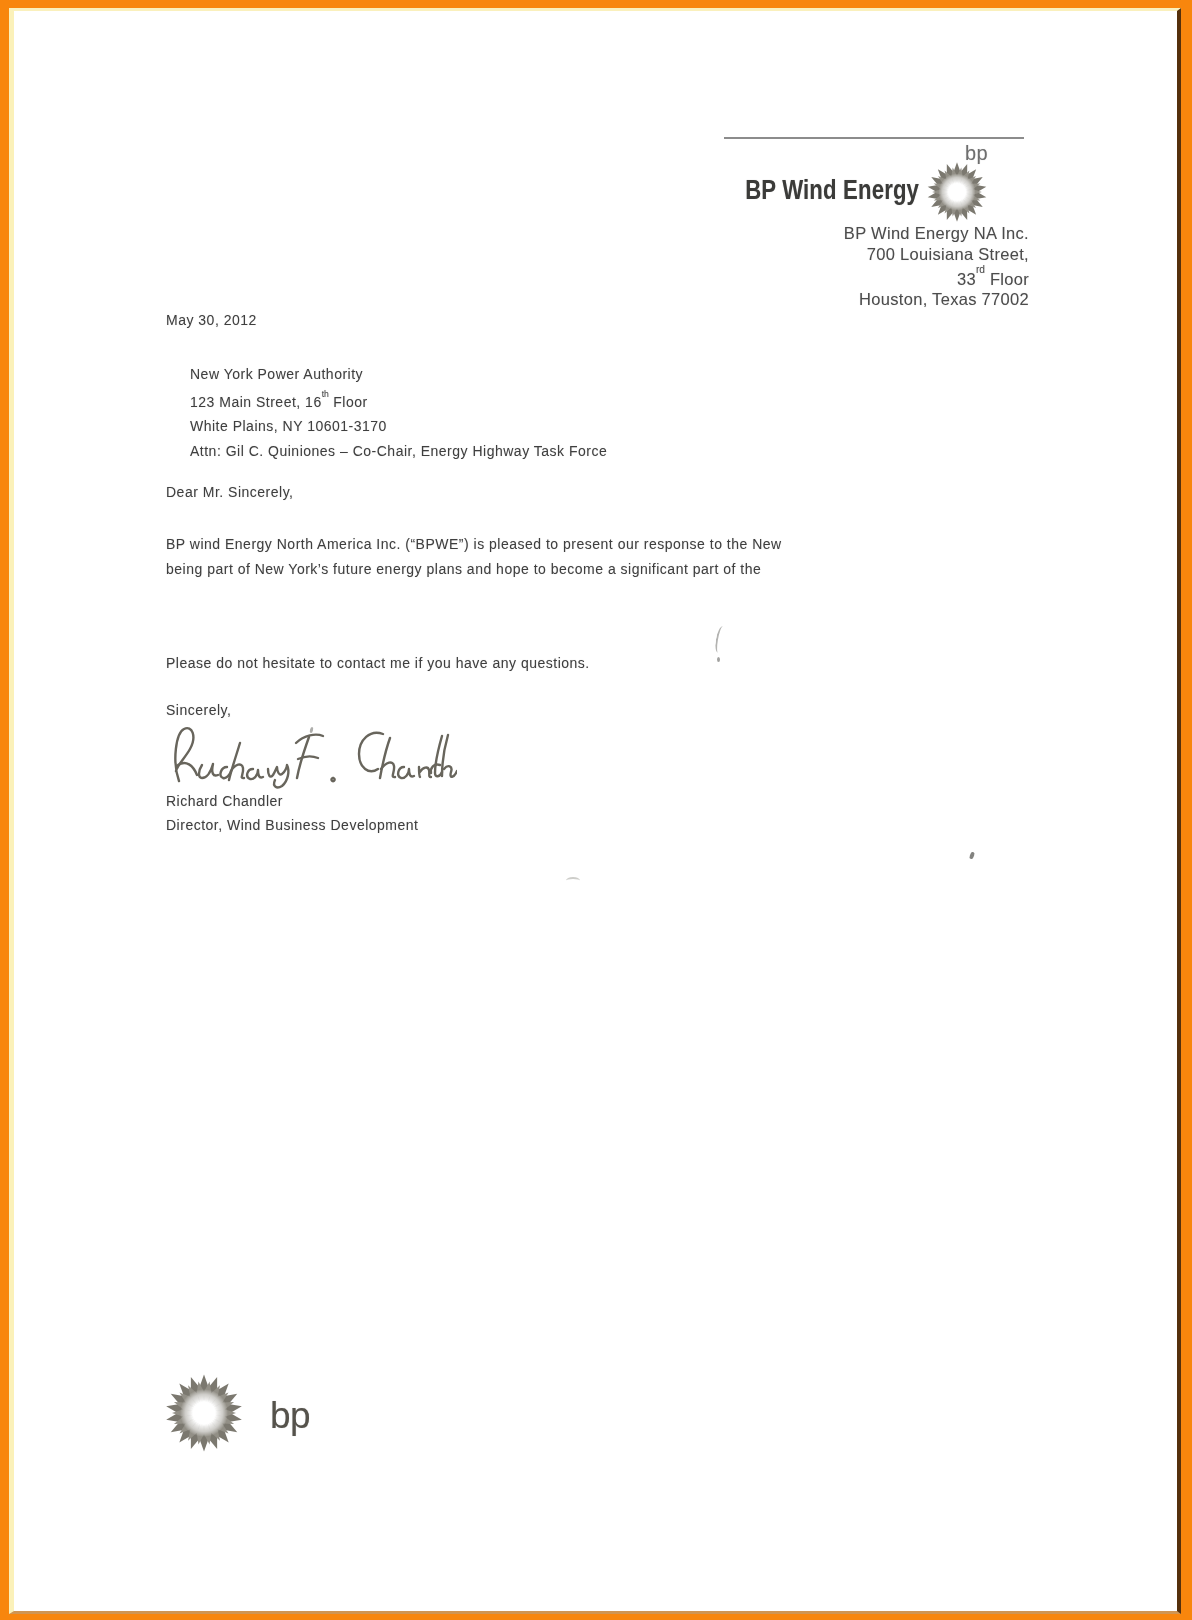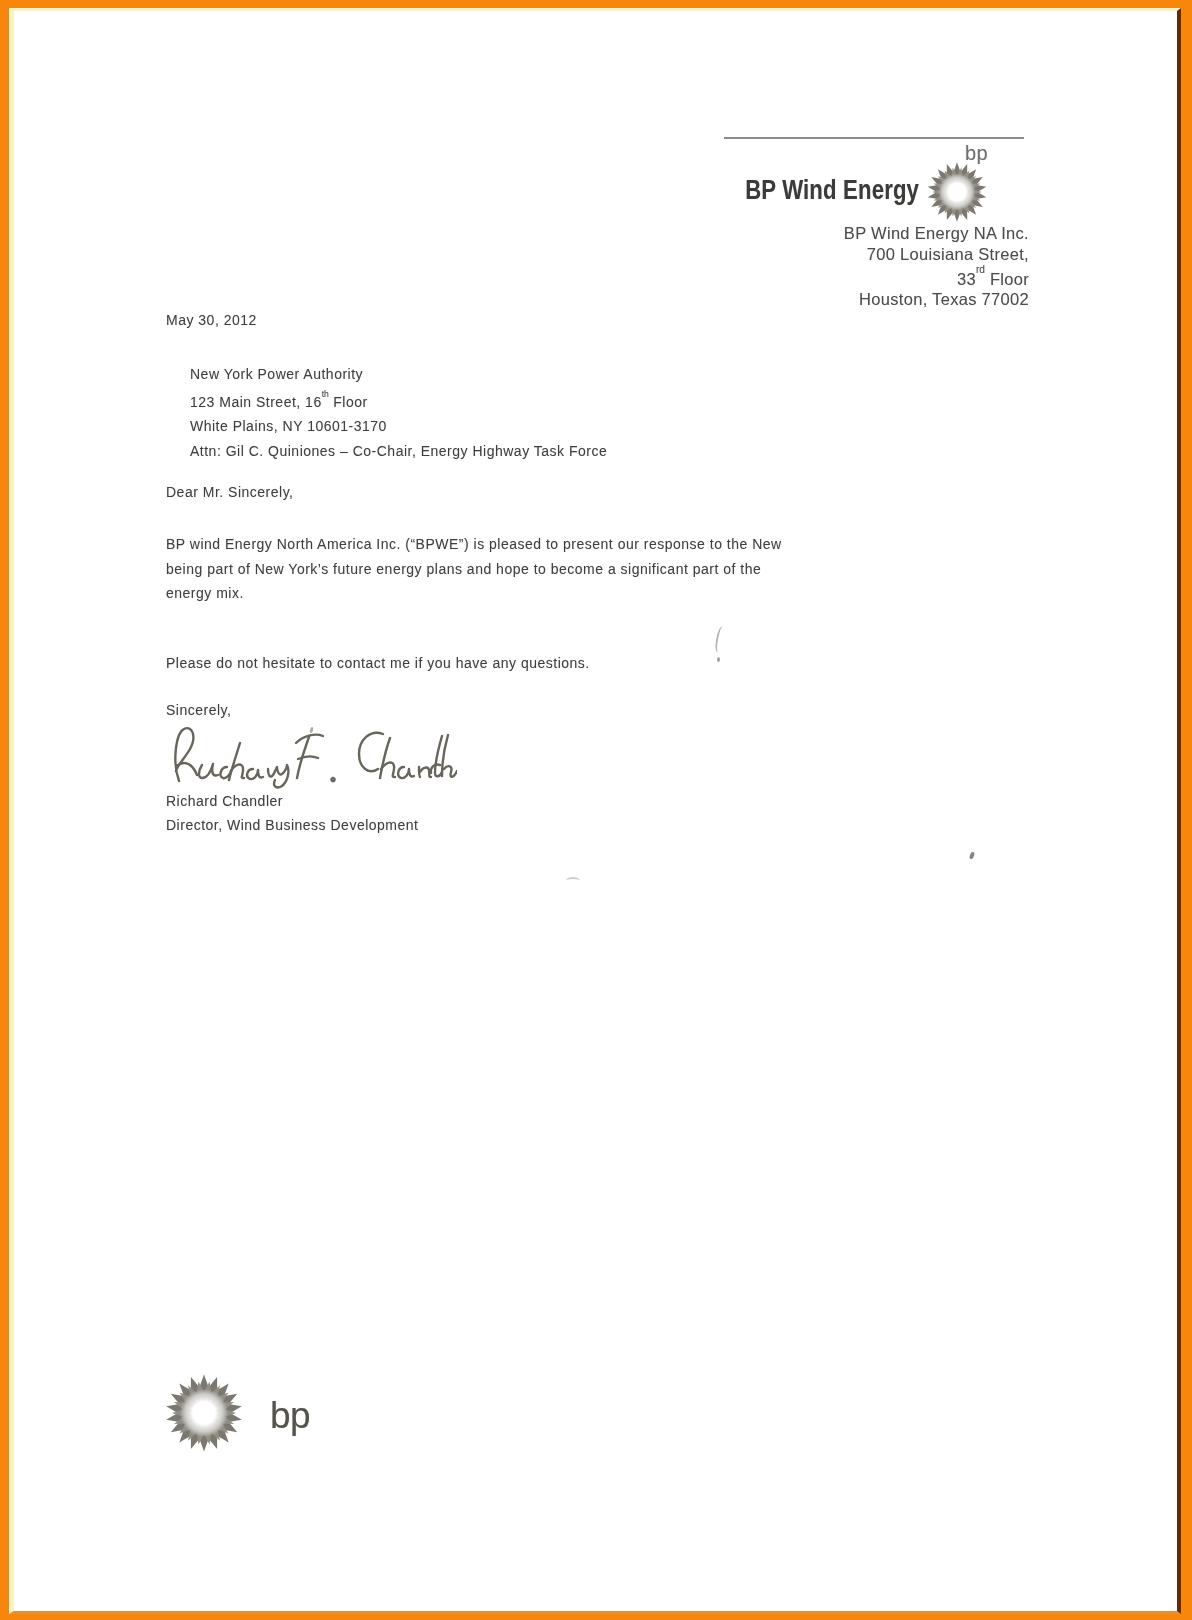--- a/index.html
+++ b/index.html
@@ -169,21 +169,20 @@
         <div><span>123 Main Street, 16</span><sup>th</sup><span> Floor</span></div>
         <div>White Plains, NY 10601-3170</div>
         <div>Attn: Gil C. Quiniones – Co-Chair, Energy Highway Task Force</div>
       </div>
 
       <div class="txt salutation">Dear Mr. Sincerely,</div>
 
       <div class="txt body-par">
         <div>BP wind Energy North America Inc. (“BPWE”) is pleased to present our response to the New</div>
         <div>being part of New York’s future energy plans and hope to become a significant part of the</div>
-        <div>energy mix.</div>
       </div>
 
       <div class="txt closing">Please do not hesitate to contact me if you have any questions.</div>
       <div class="txt valediction">Sincerely,</div>
 
       <svg class="signature" width="290" height="78" viewBox="0 0 290 78" fill="none" stroke="#68655c" stroke-width="2.4" stroke-linecap="round" stroke-linejoin="round">
         <path d="M12,62 C5,42 9,14 17,10 C25,6 30,17 23,30 C18,39 11,45 9,52"></path>
         <path d="M11,46 C19,41 26,46 30,56"></path>
         <path d="M35,46 C31,52 31,59 35,59 C40,59 44,52 46,45 C44,54 46,58 51,56"></path>
         <path d="M60,48 C54,48 51,57 56,59 C59,60 63,56 64,52"></path>

